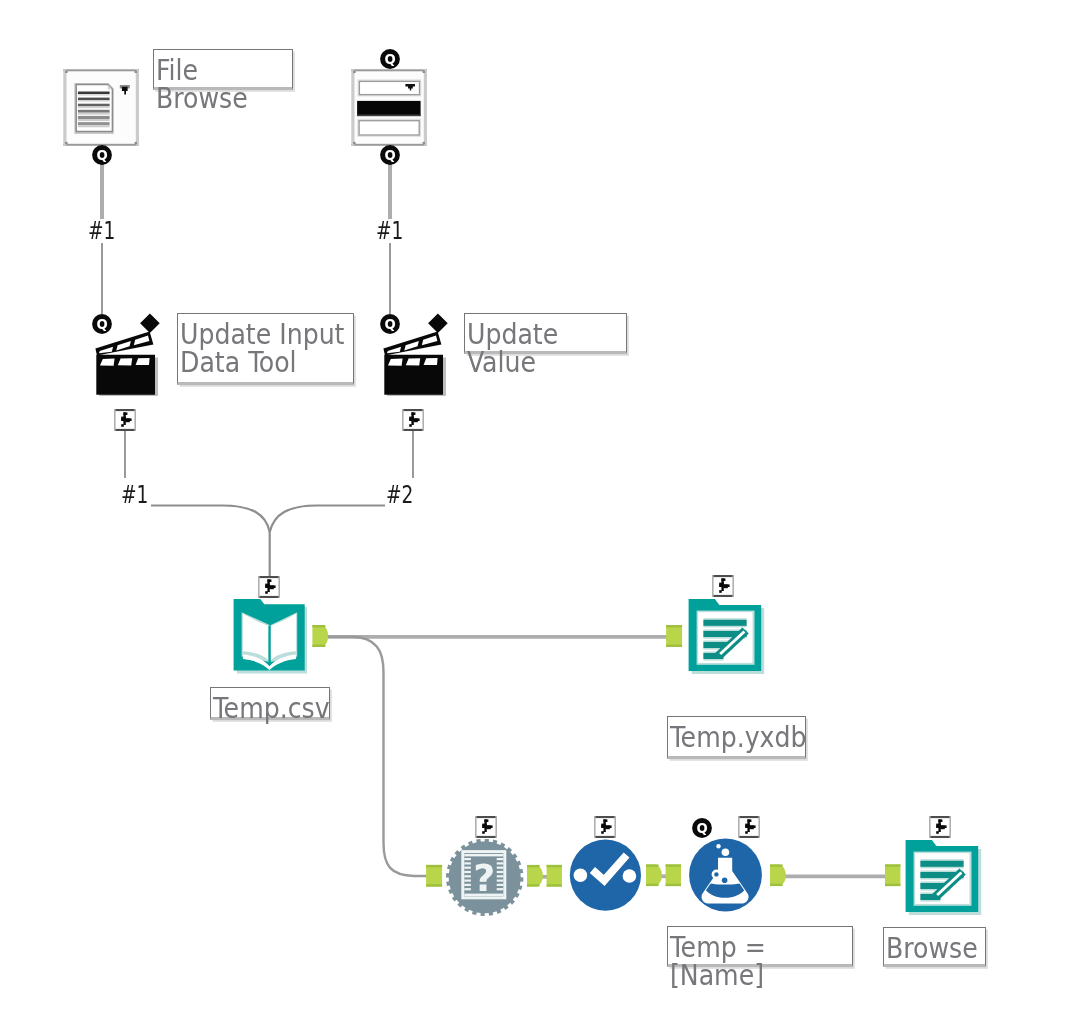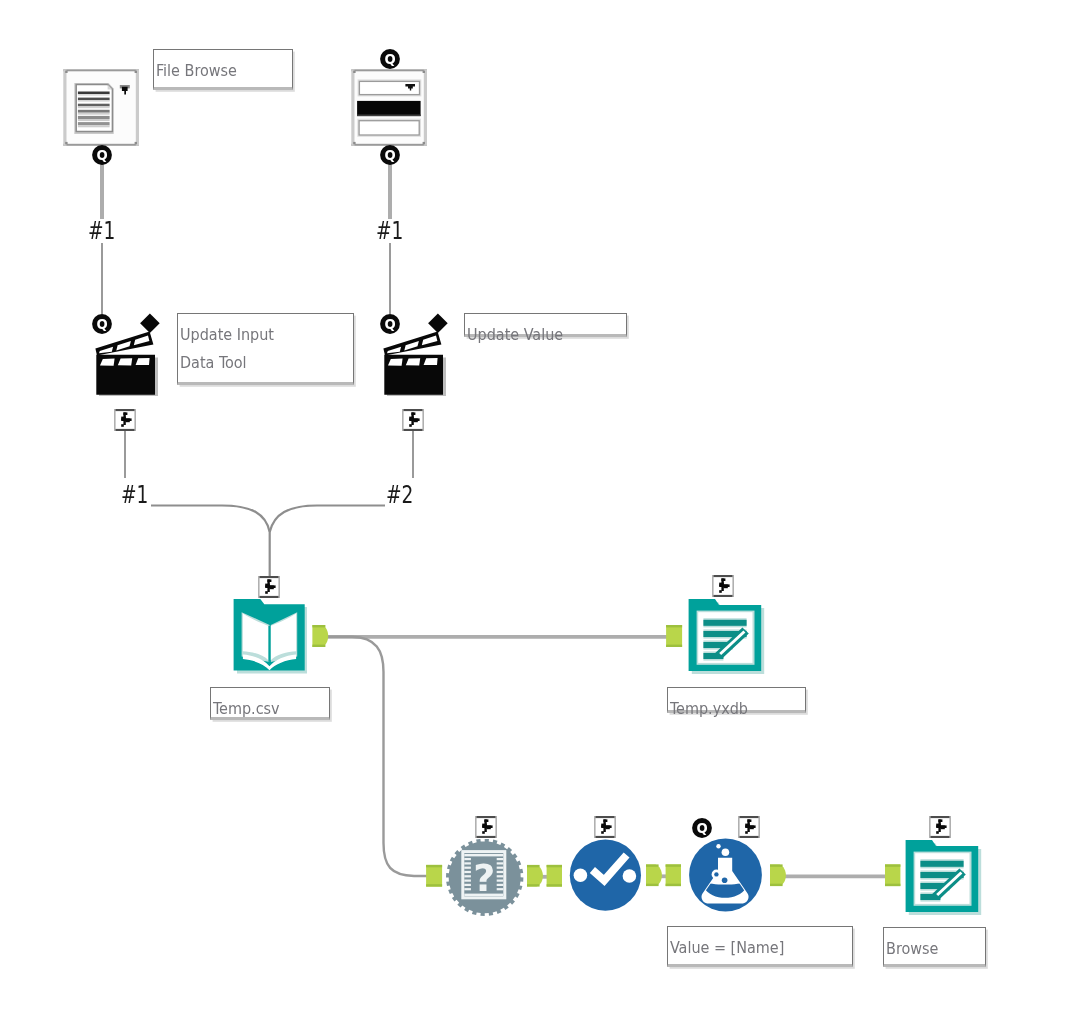--- a/index.html
+++ b/index.html
@@ -8,21 +8,21 @@
        font-family:"Liberation Sans",sans-serif;
        -webkit-font-smoothing:antialiased;}
   #canvas{position:relative;width:1070px;height:1026px;background:#ffffff;}
 
   
   .anno{position:absolute;background:#ffffff;box-sizing:border-box;
         border:1.7px solid #767676;border-bottom:3.6px solid #b9b9b9;
         box-shadow:2.2px 2.2px 0 -0.4px #dcdcdc;}
   .anno > span{display:block;color:#76767b;
         font-family:"DejaVu Sans",sans-serif;font-stretch:condensed;
-        font-size:16px;line-height:28px;
+        font-size:28px;line-height:28px;
         padding:7px 0 0 2px;white-space:pre-line;}
 
   
   .conn-label{position:absolute;color:#1a1a1a;
         font-family:"DejaVu Sans",sans-serif;font-stretch:condensed;
         font-size:24px;line-height:24px;
         transform:scaleX(0.86);transform-origin:left top;}
 
   
   .layer{position:absolute;left:0;top:0;width:1070px;height:1026px;overflow:visible;
@@ -348,31 +348,31 @@
     </svg>
   </div>
 
   <div class="anno" style="left:153px;top:49px;width:140px;height:41px">
     <span>File Browse</span>
   </div>
   <div class="anno" style="left:177px;top:313px;width:177px;height:72px">
     <span>Update Input
 Data Tool</span>
   </div>
-  <div class="anno" style="left:464px;top:313px;width:163px;height:24px">
+  <div class="anno" style="left:464px;top:313px;width:163px;height:41px">
     <span>Update Value</span>
   </div>
   <div class="anno" style="left:210px;top:687px;width:120px;height:33px">
     <span>Temp.csv</span>
   </div>
-  <div class="anno" style="left:667px;top:687px;width:139px;height:26px">
+  <div class="anno" style="left:667px;top:716px;width:139px;height:43px">
     <span>Temp.yxdb</span>
   </div>
   <div class="anno" style="left:667px;top:926px;width:186px;height:41px">
-    <span>Value = [Name]</span>
+    <span>Temp = [Name]</span>
   </div>
   <div class="anno" style="left:883px;top:927px;width:103px;height:40px">
     <span>Browse</span>
   </div>
 
   <div class="conn-label" style="left:88px;top:219px">#1</div>
   <div class="conn-label" style="left:376px;top:219px">#1</div>
   <div class="conn-label" style="left:121px;top:483px">#1</div>
   <div class="conn-label" style="left:386px;top:483px">#2</div>
 

